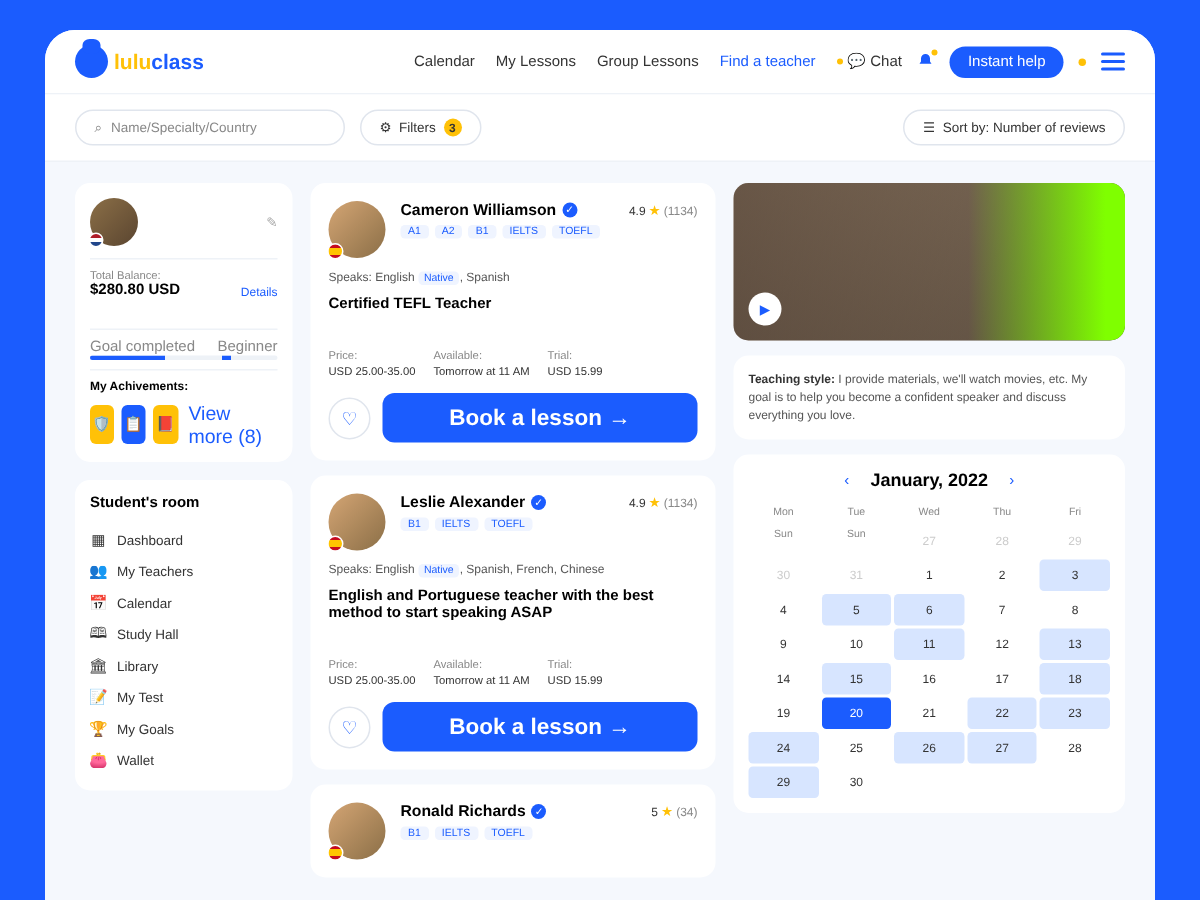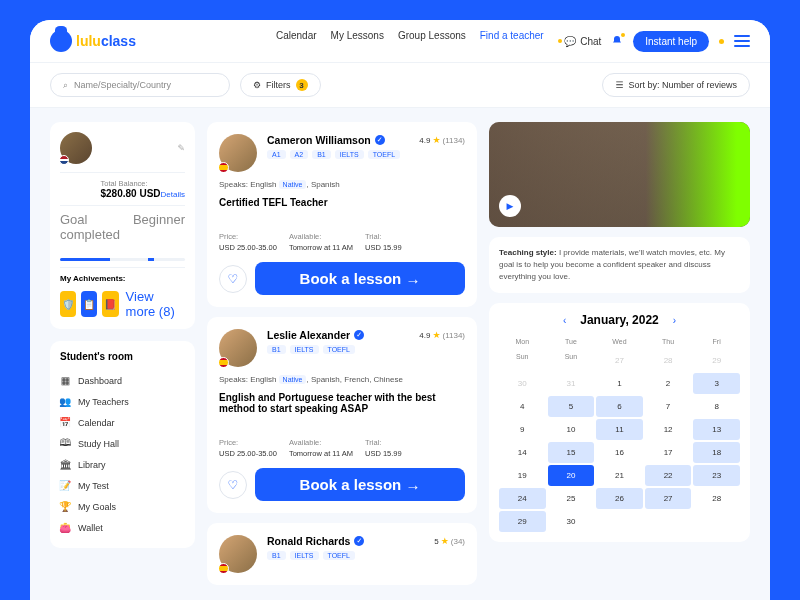--- a/index.html
+++ b/index.html
@@ -1,18 +1,18 @@
 <!DOCTYPE html>
 <html><head>
 <meta charset="utf-8">
 <style>
 *{margin:0;padding:0;box-sizing:border-box;font-family:-apple-system,BlinkMacSystemFont,'Segoe UI',sans-serif}
 body{background:#1B5CFE;padding:20px 30px 0;width:800px;height:600px;overflow:hidden}
 .app{background:#f5f8fd;border-radius:20px 20px 0 0;height:100%;overflow:hidden;display:flex;flex-direction:column}
-.header{background:#fff;padding:10px 20px;display:flex;gap:14px;border-bottom:1px solid #eef2f7}
+.header{background:#fff;padding:10px 20px;display:flex;align-items:center;gap:14px;border-bottom:1px solid #eef2f7}
 .logo{display:flex;align-items:center;gap:4px}
 .logo-icon{width:22px;height:22px;background:#1B5CFE;border-radius:50%;position:relative}
 .logo-icon:before{content:'';position:absolute;width:12px;height:10px;background:#1B5CFE;border-radius:40%;top:-4px;left:5px}
 .logo-text{font-weight:600;font-size:14px}
 .logo-text .y{color:#FFC107}
 .logo-text .b{color:#1B5CFE}
 .nav{display:flex;gap:14px;margin-left:auto;font-size:10px;color:#333}
 .nav a{color:#333;text-decoration:none}
 .nav a.active{color:#1B5CFE;font-weight:500}
 .header-actions{display:flex;align-items:center;gap:10px}
@@ -33,25 +33,25 @@
 .col-m{width:270px;display:flex;flex-direction:column;gap:10px}
 .col-r{flex:1;display:flex;flex-direction:column;gap:10px}
 .card{background:#fff;border-radius:10px;padding:10px}
 .profile{display:flex;gap:8px;align-items:center;margin-bottom:8px}
 .avatar{width:32px;height:32px;border-radius:50%;background:linear-gradient(135deg,#8b6f47,#5a4530);position:relative}
 .flag{width:10px;height:10px;border-radius:50%;position:absolute;bottom:-1px;left:-1px;background:linear-gradient(#ae1c28 33%,#fff 33%,#fff 66%,#21468b 66%);border:1.5px solid #fff}
 .pname{font-size:10px;font-weight:600}
 .ploc{font-size:7.5px;color:#888}
 .edit{margin-left:auto;font-size:9px;color:#aaa}
 .sep{height:1px;background:#eef2f7;margin:6px 0}
-.balance-row{display:flex;justify-content:flex-end;align-items:flex-end;margin-bottom:6px}
+.balance-row{display:flex;justify-content:space-between;align-items:flex-end;margin-bottom:20px}
 .label{font-size:7.5px;color:#888}
 .balance{font-size:10px;font-weight:600}
 .details{font-size:8px;color:#1B5CFE}
-.goal-row{display:flex;justify-content:space-between;font-size:13px;color:#888;margin-bottom:16px}
+.goal-row{display:flex;justify-content:space-between;font-size:10px;color:#888;margin-bottom:0}
 .progress{height:3px;background:#eef2f7;border-radius:2px;margin-bottom:4px;overflow:hidden;position:relative}
 .progress-bar{height:100%;background:#1B5CFE;width:40%}
 .progress-seg{position:absolute;right:25%;top:0;width:6px;height:100%;background:#1B5CFE}
 .ach-title{font-size:8px;font-weight:600;margin-bottom:6px}
 .achievements{display:flex;gap:5px;align-items:center}
 .ach{width:22px;height:26px;border-radius:4px;display:flex;align-items:center;justify-content:center;font-size:10px}
 .ach1{background:#FFC107}
 .ach2{background:#1B5CFE}
 .ach3{background:#FFC107}
 .viewmore{font-size:13px;color:#1B5CFE;margin-left:2px}

